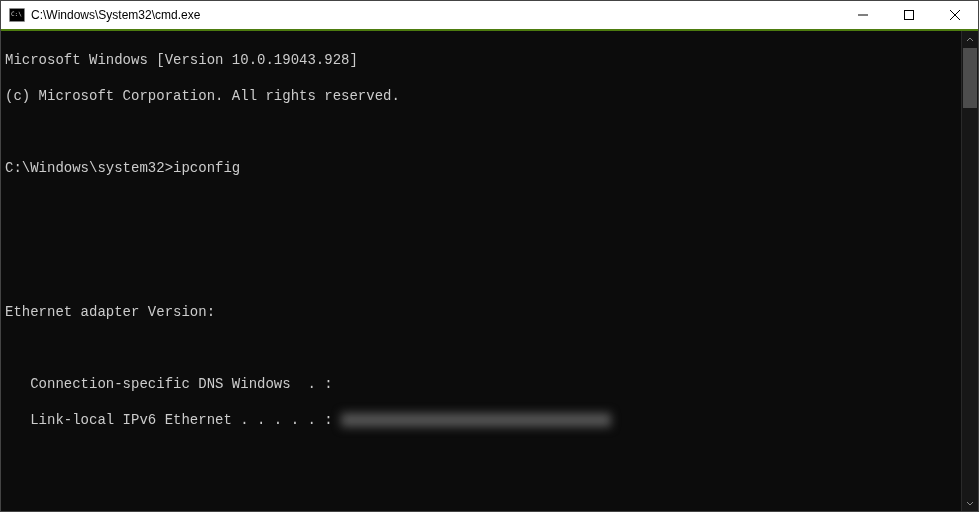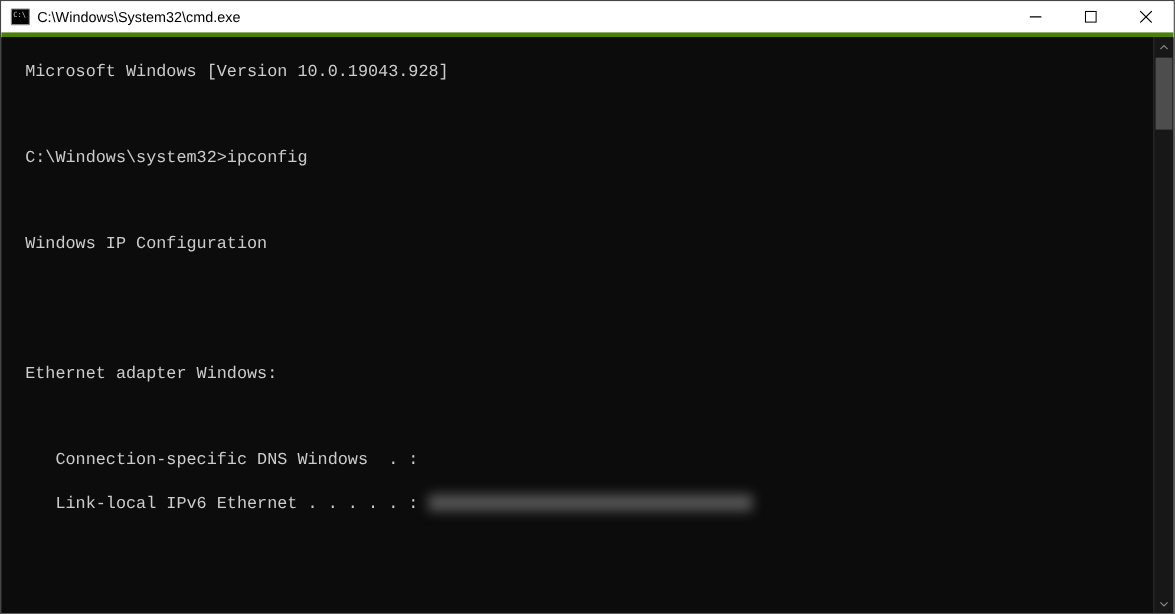--- a/index.html
+++ b/index.html
@@ -9,21 +9,21 @@
       background: #fff;
       font-family: 'Segoe UI', Tahoma, sans-serif;
       overflow: hidden;
       border: 1px solid #444;
     }
     .titlebar {
       height: 30px;
       background: #fff;
       display: flex;
       align-items: center;
-      border-bottom: 4px solid #4d7c0f;
+      border-bottom: 2px solid #4d7c0f;
     }
     .titlebar-icon {
       width: 16px;
       height: 16px;
       margin-left: 8px;
       margin-right: 6px;
       display: flex;
       align-items: center;
       justify-content: center;
     }
@@ -49,21 +49,21 @@
       height: calc(100% - 30px);
       background: #0c0c0c;
     }
     .terminal {
       flex: 1;
       background: #0c0c0c;
       font-family: Consolas, 'Courier New', monospace;
       font-size: 14px;
       line-height: 18px;
       color: #cccccc;
-      padding: 2px 20px;
+      padding: 2px 4px;
       white-space: pre;
       overflow: hidden;
     }
     .scrollbar-track {
       width: 17px;
       background: #171717;
       position: relative;
       border-left: 1px solid #2a2a2a;
     }
     .scrollbar-arrow {
@@ -131,27 +131,27 @@
       <svg width="10" height="10" viewBox="0 0 10 10">
           <path d="M0 0 L10 10 M10 0 L0 10" stroke="#000" stroke-width="1"></path>
         </svg>
     </div>
   </div>
 </div>
 
 <div class="terminal-wrap">
   <div class="terminal">
 <span class="line">Microsoft Windows [Version 10.0.19043.928]</span>
+<span class="line">(c) Microsoft Corporation. All rights reserved.</span>
 <span class="line"></span>
 <span class="line"><span>C:\Windows\system32&gt;</span><span>ipconfig</span></span>
 <span class="line"></span>
-<span class="line">Windows IP Configuration</span>
 <span class="line"></span>
 <span class="line"></span>
-<span class="line">Ethernet adapter Windows:</span>
+<span class="line">Ethernet adapter Version:</span>
 <span class="line"></span>
 <span class="line">   Connection-specific DNS Windows  . :</span>
 <span class="line"><span>   Link-local IPv6 Ethernet . . . . . : </span><span class="blur-span blur-a"></span></span>
 
 
 
 
   </div>
   <div class="scrollbar-track">
     <div class="scrollbar-arrow">

